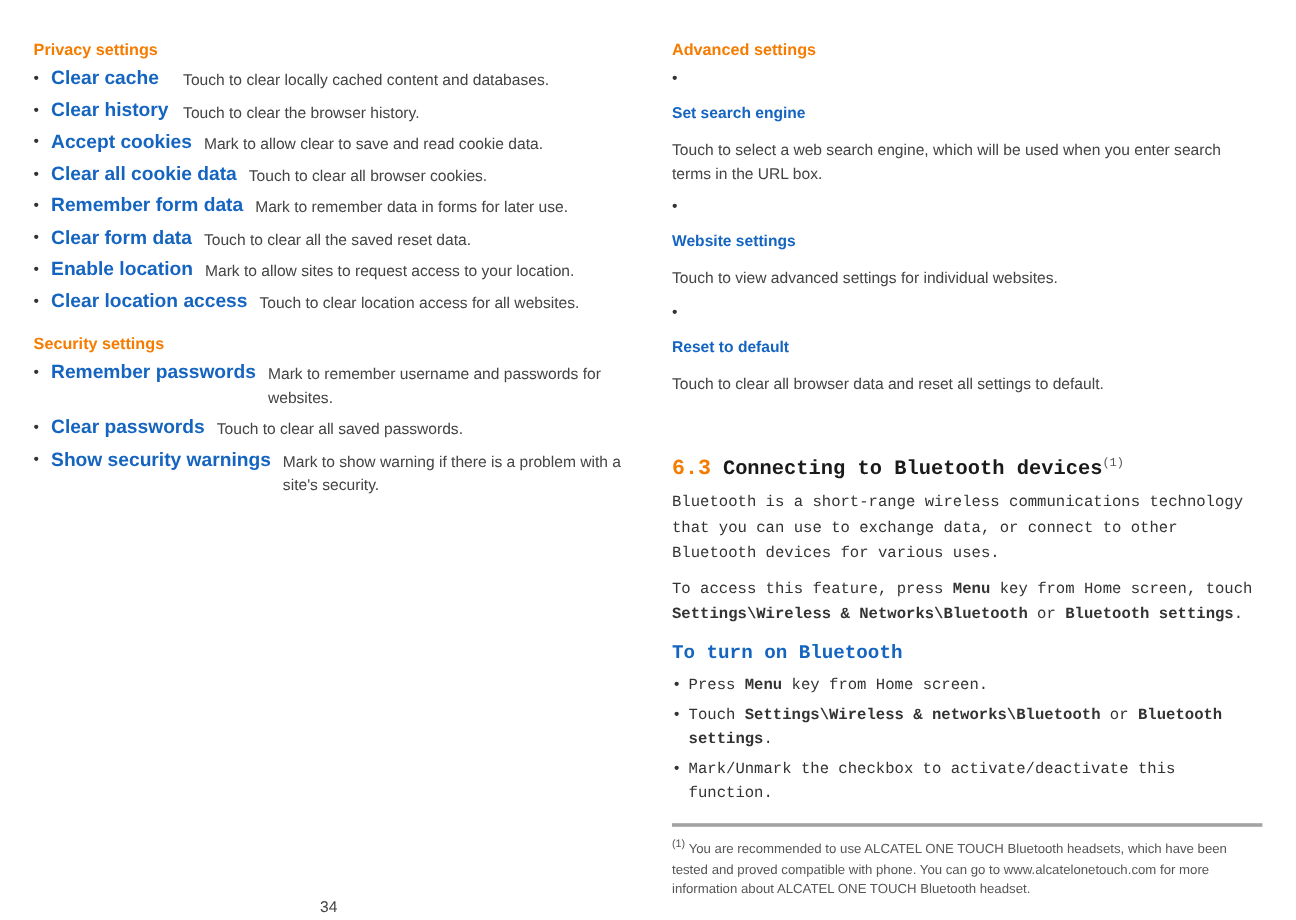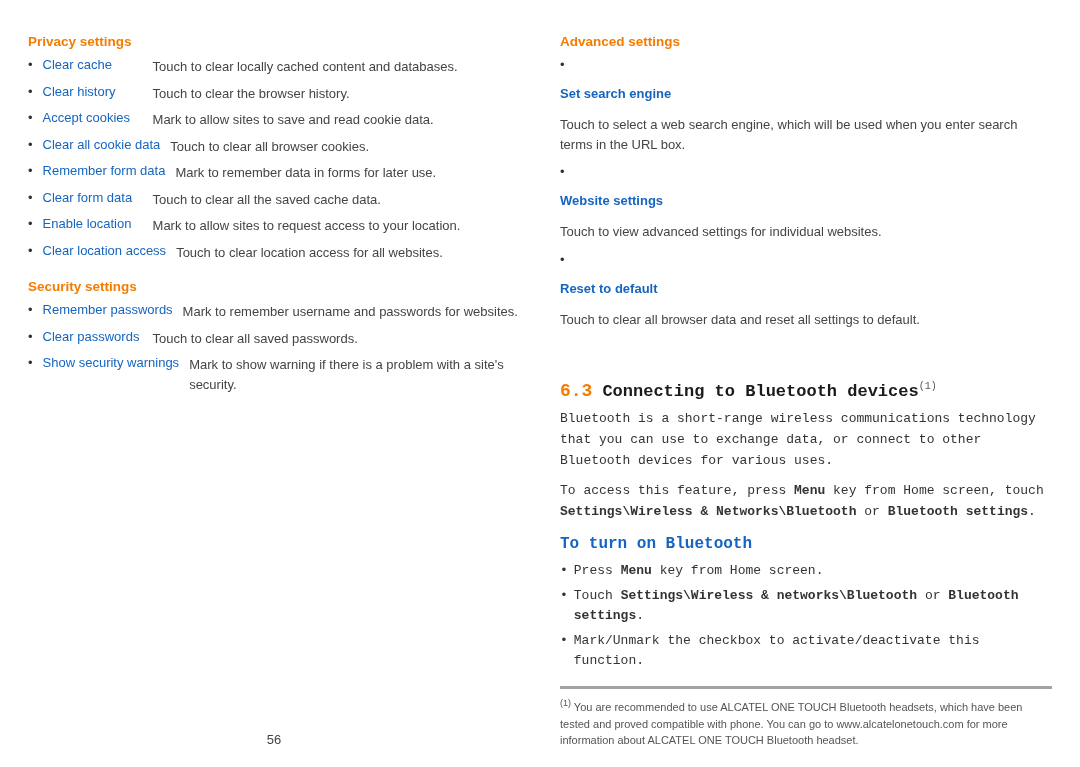--- a/index.html
+++ b/index.html
@@ -10,21 +10,21 @@
       font-family: Arial, Helvetica, sans-serif;
       font-size: 13px;
       color: #333;
       display: flex;
       overflow: hidden;
     }
     .page {
       display: flex;
       width: 100%;
       height: 100%;
-      padding: 30px 28px 20px 28px;
+      padding: 30px 28px 4px 28px;
       gap: 40px;
     }
     .left-column {
       flex: 1;
       display: flex;
       flex-direction: column;
       gap: 0;
     }
     .right-column {
       flex: 1;
@@ -54,22 +54,22 @@
     }
     .setting-item::before {
       content: "•";
       color: #333;
       font-size: 13px;
       flex-shrink: 0;
       margin-top: 0px;
     }
     .setting-label {
       color: #1565c0;
-      font-weight: normal;
-      font-size: 13px;
+      font-weight: bold;
+      font-size: 16px;
       min-width: 100px;
       flex-shrink: 0;
     }
     .setting-desc {
       color: #444;
       font-size: 13px;
       line-height: 1.5;
       flex: 1;
     }
     .page-number {
@@ -206,36 +206,36 @@
         <span class="setting-desc">Touch to clear locally cached content and databases.</span>
       </div>
 
       <div class="setting-item">
         <span class="setting-label">Clear history</span>
         <span class="setting-desc">Touch to clear the browser history.</span>
       </div>
 
       <div class="setting-item">
         <span class="setting-label">Accept cookies</span>
-        <span class="setting-desc">Mark to allow sites to save and read cookie data.</span>
+        <span class="setting-desc">Mark to allow clear to save and read cookie data.</span>
       </div>
 
       <div class="setting-item">
         <span class="setting-label">Clear all cookie data</span>
         <span class="setting-desc">Touch to clear all browser cookies.</span>
       </div>
 
       <div class="setting-item">
         <span class="setting-label">Remember form data</span>
         <span class="setting-desc">Mark to remember data in forms for later use.</span>
       </div>
 
       <div class="setting-item">
         <span class="setting-label">Clear form data</span>
-        <span class="setting-desc">Touch to clear all the saved cache data.</span>
+        <span class="setting-desc">Touch to clear all the saved reset data.</span>
       </div>
 
       <div class="setting-item">
         <span class="setting-label">Enable location</span>
         <span class="setting-desc">Mark to allow sites to request access to your location.</span>
       </div>
 
       <div class="setting-item">
         <span class="setting-label">Clear location access</span>
         <span class="setting-desc">Touch to clear location access for all websites.</span>
@@ -257,21 +257,21 @@
         <span class="setting-desc">Touch to clear all saved passwords.</span>
       </div>
 
       <div class="setting-item">
         <span class="setting-label">Show security warnings</span>
         <span class="setting-desc">Mark to show warning if there is a problem with a site's security.</span>
       </div>
 
     </div>
 
-    <div class="page-number">56</div>
+    <div class="page-number">34</div>
 
   </div>
 
   <div class="right-column right-pages">
 
     <div class="adv-section">
       <div class="section-header">Advanced settings</div>
 
       <div class="settings-list">
 

